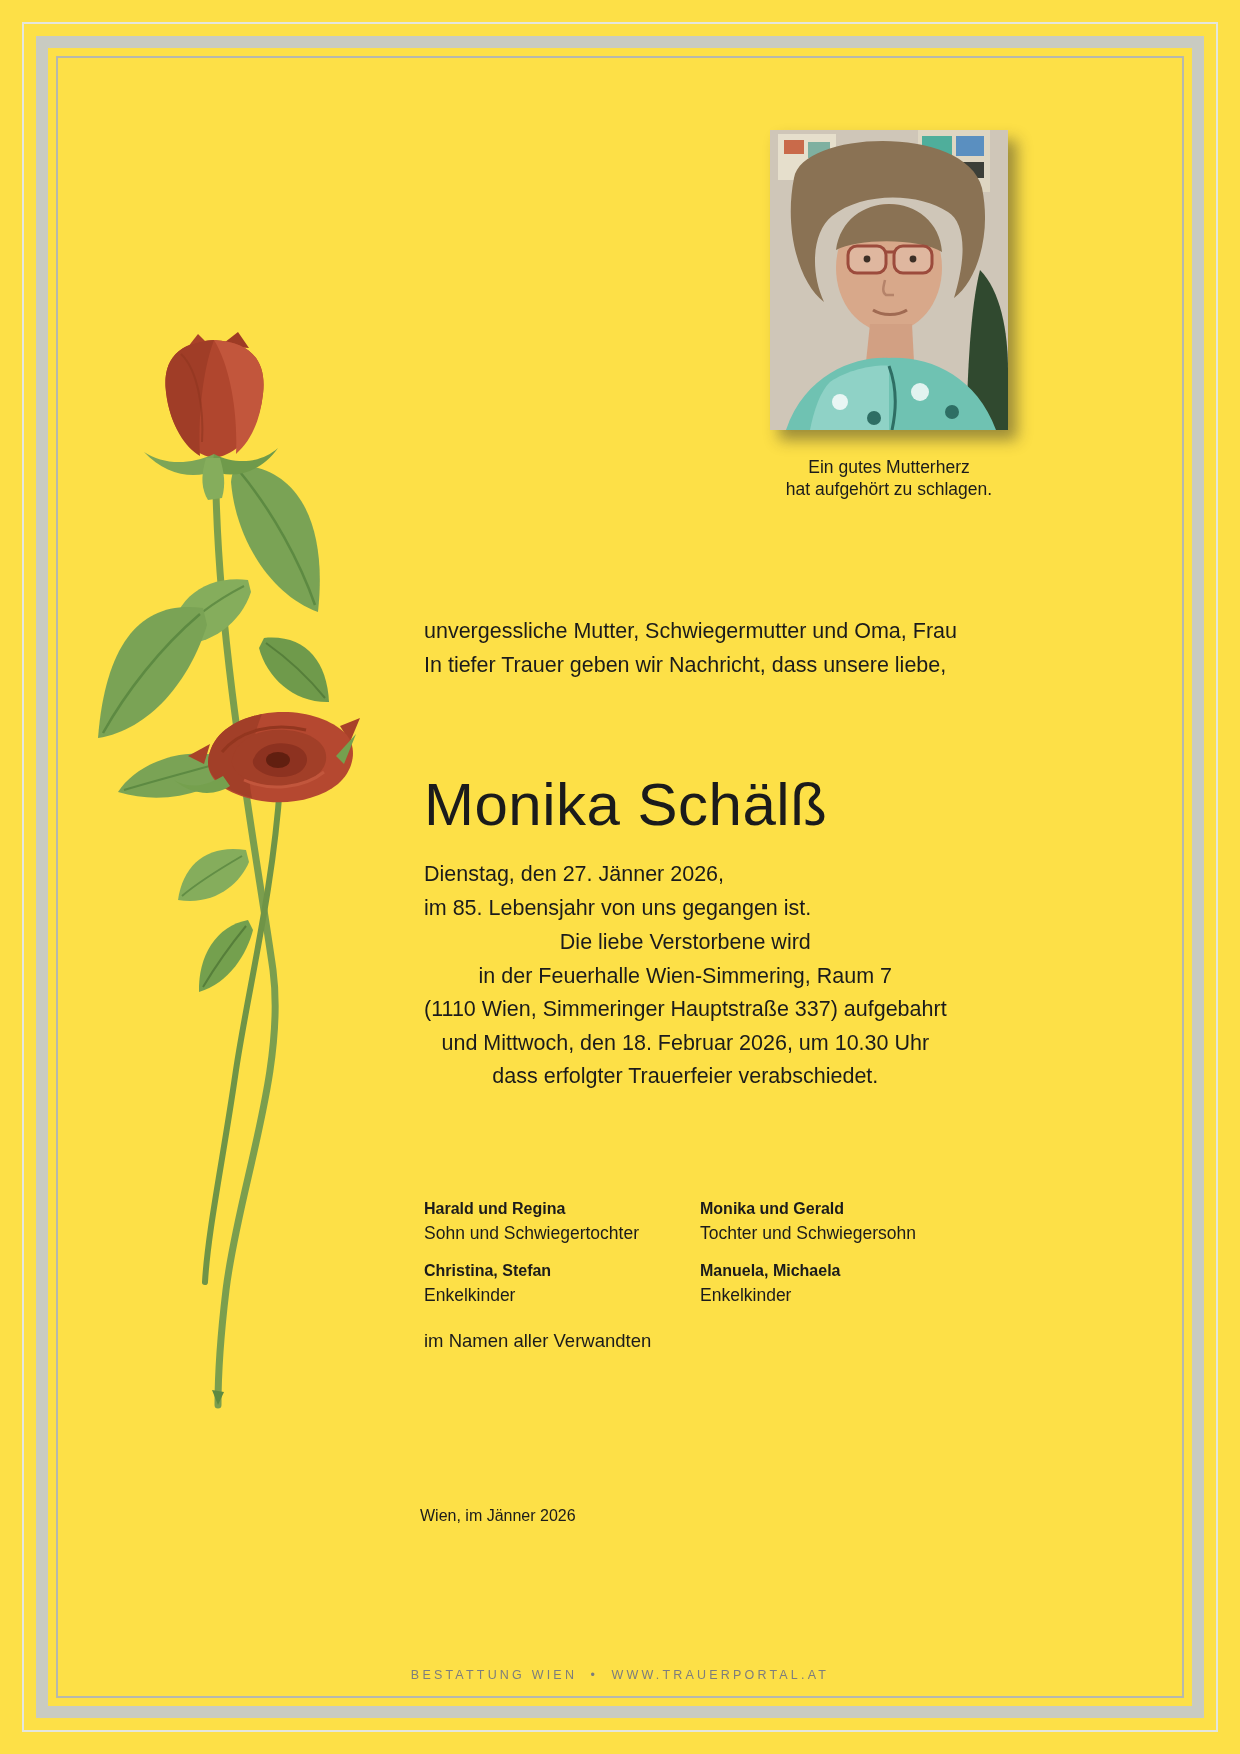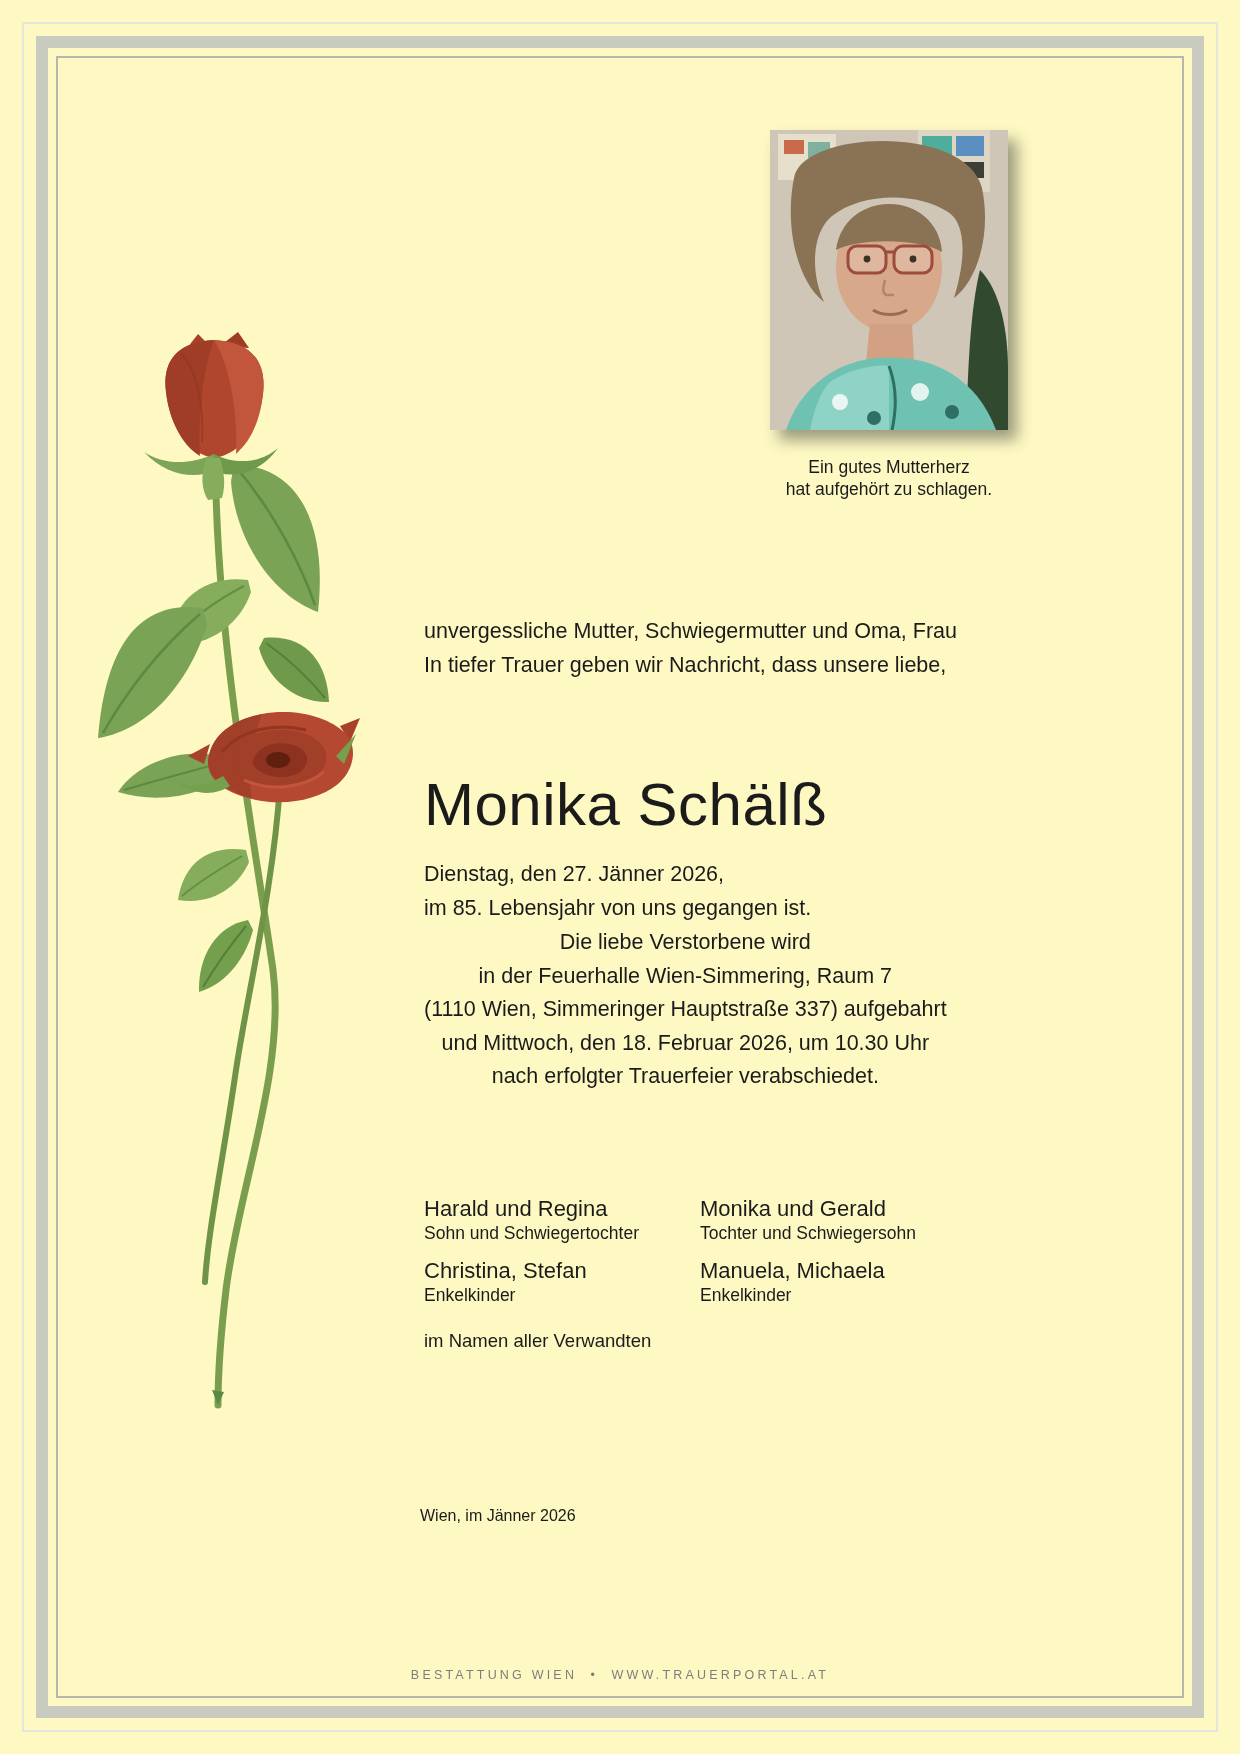--- a/index.html
+++ b/index.html
@@ -1,18 +1,18 @@
 <!DOCTYPE html>
 <html><head>
 <meta charset="utf-8">
 <style>
   * { margin:0; padding:0; box-sizing:border-box; }
   html,body { background:#ffffff; }
   body { width:1240px; font-family:"Liberation Sans", sans-serif; color:#1b1b1b; }
-  .page { position:relative; width:1240px; height:1754px; background:#fef9c3; overflow:hidden; }
+  .page { position:relative; width:1240px; height:1754px; background:#fde047; overflow:hidden; }
 
   
   .frame-a { position:absolute; inset:22px; border:2px solid #e4e6de; pointer-events:none; }
   .frame-b { position:absolute; inset:36px; border:12px solid #c9cbc1; pointer-events:none; }
   .frame-c { position:absolute; inset:56px; border:2px solid #b6b8ae; pointer-events:none; }
 
   .photo { position:absolute; left:770px; top:130px; width:238px; height:300px;
            box-shadow:9px 10px 14px rgba(40,40,40,0.45); background:#cfc6b8; }
   .photo svg { display:block; width:238px; height:300px; }
 
@@ -24,21 +24,21 @@
 
   .intro { position:absolute; left:424px; top:615px; font-size:21.5px; line-height:33.5px; white-space:nowrap; }
   .name  { position:absolute; left:424px; top:741px; font-size:60px; font-weight:normal;
            line-height:64px; letter-spacing:0.5px; white-space:nowrap;margin-top:32px; }
   .death { position:absolute; left:424px; top:858px; font-size:21.5px; line-height:33.5px; white-space:nowrap; }
   .ceremony { position:absolute; left:424px; top:926px; font-size:21.5px; line-height:33.5px; white-space:nowrap;text-align:center; }
 
   .mourners { position:absolute; left:424px; top:1195px; display:flex; }
   .mourner-col { width:276px; }
   .mourner-entry { margin-bottom:13px; }
-  .mourner-names { font-size:22px; line-height:27px; white-space:nowrap; }
+  .mourner-names { font-size:16px; line-height:27px; white-space:nowrap;font-weight:bold; }
   .mourner-relation { font-size:17.5px; line-height:22px; white-space:nowrap; }
 
   .closing { position:absolute; left:424px; top:1329px; font-size:18.5px; line-height:23px; white-space:nowrap; }
   .place-date { position:absolute; left:420px; top:1499px; font-size:16px; line-height:33.5px; white-space:nowrap; }
 
   .footer { position:absolute; left:0; top:1668px; width:1240px; text-align:center;
             font-size:12.5px; letter-spacing:3.2px; color:#7d7d7d; white-space:pre; }
 </style>
 </head>
 <body>
@@ -155,21 +155,21 @@
   <div class="death">
     <div>Dienstag, den 27. Jänner 2026,</div>
     <div>im 85. Lebensjahr von uns gegangen ist.</div>
   </div>
 
   <div class="ceremony">
     <div>Die liebe Verstorbene wird</div>
     <div>in der Feuerhalle Wien-Simmering, Raum 7</div>
     <div>(1110 Wien, Simmeringer Hauptstraße 337) aufgebahrt</div>
     <div>und Mittwoch, den 18. Februar 2026, um 10.30 Uhr</div>
-    <div>nach erfolgter Trauerfeier verabschiedet.</div>
+    <div>dass erfolgter Trauerfeier verabschiedet.</div>
   </div>
 
   <div class="mourners">
     <div class="mourner-col">
       <div class="mourner-entry">
         <div class="mourner-names">Harald und Regina</div>
         <div class="mourner-relation">Sohn und Schwiegertochter</div>
       </div>
       <div class="mourner-entry">
         <div class="mourner-names">Christina, Stefan</div>

